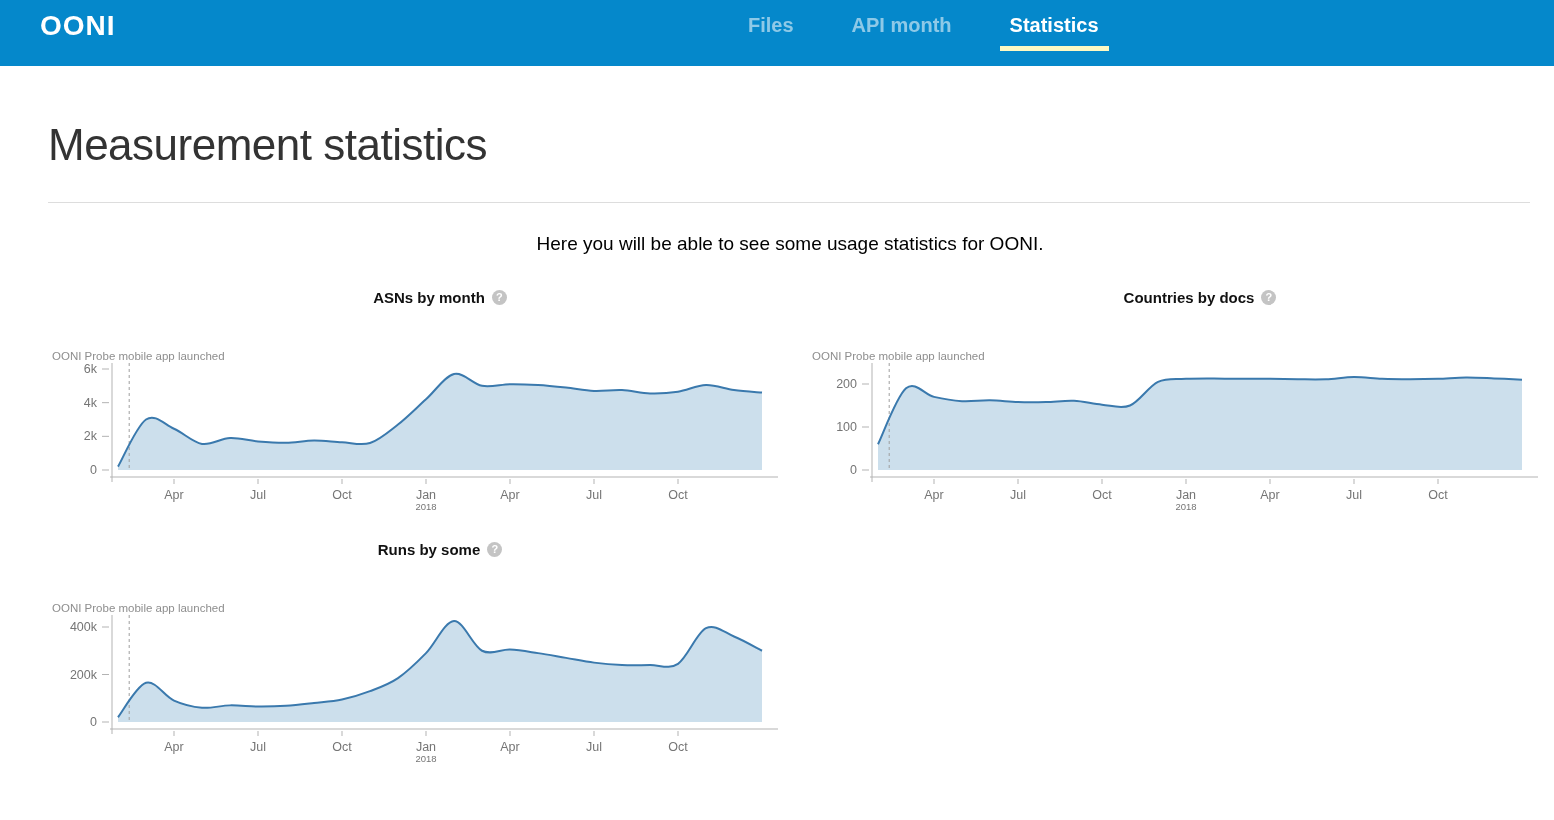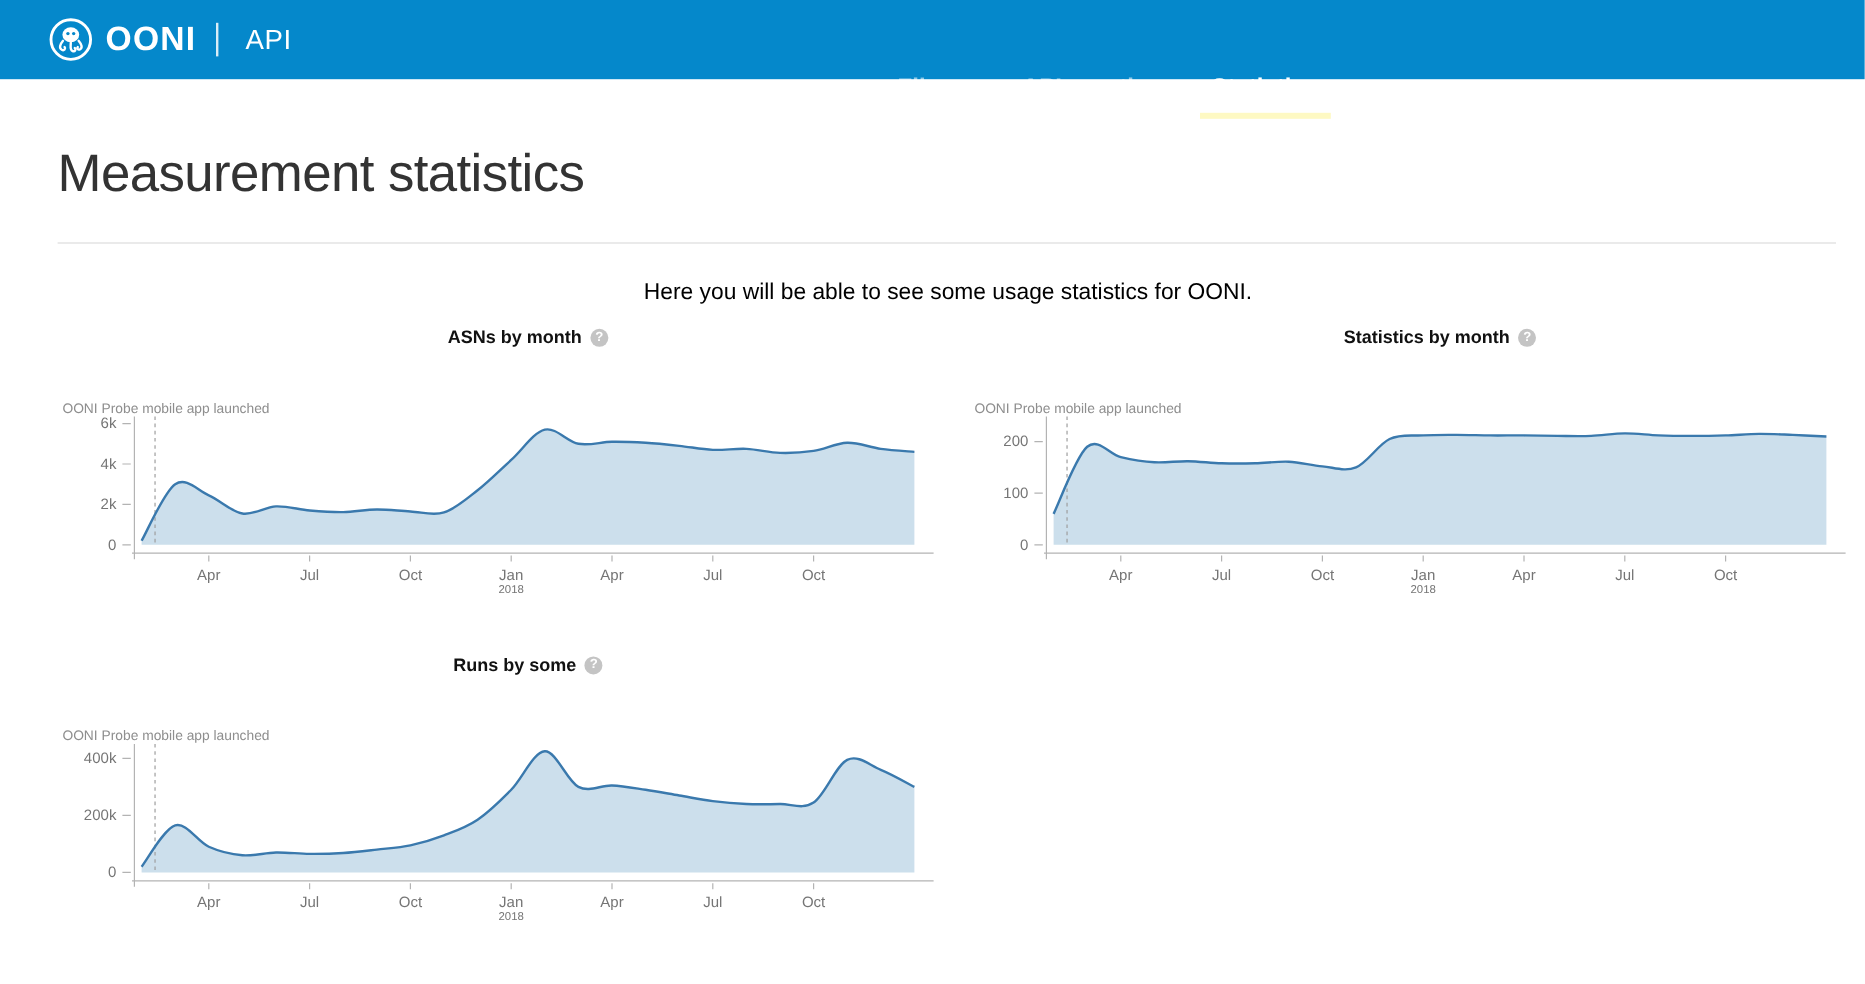--- a/index.html
+++ b/index.html
@@ -1,36 +1,36 @@
 <!DOCTYPE html>
 <html><head>
 <meta charset="utf-8">
 <style>
   * { margin:0; padding:0; box-sizing:border-box; }
   html,body { width:1554px; height:820px; overflow:hidden; background:#fff;
               font-family:"Liberation Sans", sans-serif; }
 
   
   .app-header { position:relative; height:66px; background:#0588CB; }
-  .brand { position:absolute; left:40px; top:0; height:66px; display:flex; align-items:center; gap:10px; cursor:pointer; }
+  .brand { position:absolute; left:40px; top:0; height:66px; display:flex; align-items:center; gap:10px; cursor:pointer;flex-direction:column; }
   .brand-name { color:#fff; font-size:28px; font-weight:800; letter-spacing:1px; }
   .brand-divider { width:2px; height:28px; background:rgba(255,255,255,.85); margin:0 2px 0 6px; }
   .brand-suffix { color:#fff; font-size:23px; font-weight:300; letter-spacing:.5px;margin-left:11px; }
   .main-nav { position:absolute; left:738px; top:0; display:flex; gap:38px; padding-top:14px; }
   .nav-item { font-size:20px; font-weight:700; color:rgba(255,255,255,.55); text-decoration:none;
-              padding:0 10px 9px 10px; cursor:pointer;margin-top:48px; }
+              padding:0 10px 9px 10px; cursor:pointer; }
   .nav-item.active { color:#fff; border-bottom:5px solid #fef9c3; }
 
   
   .page-title { margin:54px 0 0 48px; font-size:44px; font-weight:300; color:#333; letter-spacing:-.5px; }
   .divider { border:none; border-top:1px solid #ddd; margin:32px 24px 0 48px; }
   .intro { margin:30px 0 0 26px; font-size:19px; color:#000000;text-align:center; }
 
   
-  .charts-grid { display:grid; grid-template-columns:760px 760px; row-gap:36px; margin:16px 0 0 40px; }
+  .charts-grid { display:grid; grid-template-columns:760px 760px; row-gap:15px; margin:32px 0 0 40px; }
   .chart-block { width:760px; }
   .chart-title-row { display:flex; justify-content:center; align-items:center; gap:7px;
                      padding-left:40px; height:20px; }
   .chart-title { font-size:15px; font-weight:700; color:#111; }
   .help-icon { width:15px; height:15px; border-radius:50%; background:#c4c4c4; color:#fff;
                font-size:11px; font-weight:700; line-height:15px; text-align:center;
                display:inline-block; cursor:pointer; user-select:none; }
   .chart-svg { display:block; margin-top:37px; }
   .chart-svg text { font-family:"Liberation Sans", sans-serif; }
 </style>
@@ -102,21 +102,21 @@
             <line x1="554" x2="554" y1="135" y2="140" stroke="#b3b3b3"></line>
             <text x="554" y="155" text-anchor="middle" font-size="12.5" fill="#757575">Jul</text>
             <line x1="638" x2="638" y1="135" y2="140" stroke="#b3b3b3"></line>
             <text x="638" y="155" text-anchor="middle" font-size="12.5" fill="#757575">Oct</text>
           </g>
         </svg>
     </div>
 
     <div class="chart-block">
       <div class="chart-title-row">
-        <h2 class="chart-title">Statistics by month</h2>
+        <h2 class="chart-title">Countries by docs</h2>
         <span class="help-icon">?</span>
       </div>
       <svg class="chart-svg" width="760" height="180">
           <text x="12" y="16" font-size="11.5" fill="#8e8e8e">OONI Probe mobile app launched</text>
           <path d="M78,100.2C82.66666666666667,90.88333333333334,96.66666666666667,52.18333333333333,106,44.3C115.33333333333333,36.416666666666664,124.66666666666667,50.75000000000001,134,52.900000000000006C143.33333333333334,55.050000000000004,152.66666666666666,56.62666666666667,162,57.2C171.33333333333334,57.77333333333333,180.66666666666666,56.19666666666667,190,56.34C199.33333333333334,56.483333333333334,208.66666666666666,57.77333333333333,218,58.06C227.33333333333334,58.34666666666667,236.66666666666666,58.275000000000006,246,58.06C255.33333333333334,57.845,264.6666666666667,56.339999999999996,274,56.769999999999996C283.3333333333333,57.199999999999996,292.6666666666667,59.85166666666667,302,60.64C311.3333333333333,61.428333333333335,320.6666666666667,65.29833333333333,330,61.5C339.3333333333333,57.70166666666667,348.6666666666667,42.29333333333333,358,37.849999999999994C367.3333333333333,33.40666666666666,376.6666666666667,35.413333333333334,386,34.84C395.3333333333333,34.26666666666667,404.6666666666667,34.41,414,34.41C423.3333333333333,34.41,432.6666666666667,34.76833333333334,442,34.84C451.3333333333333,34.91166666666667,460.6666666666667,34.76833333333334,470,34.84C479.3333333333333,34.91166666666667,488.6666666666667,35.19833333333333,498,35.269999999999996C507.3333333333333,35.34166666666666,516.6666666666666,35.62833333333333,526,35.269999999999996C535.3333333333334,34.91166666666666,544.6666666666666,33.19166666666667,554,33.120000000000005C563.3333333333334,33.04833333333334,572.6666666666666,34.48166666666667,582,34.84C591.3333333333334,35.19833333333334,600.6666666666666,35.269999999999996,610,35.269999999999996C619.3333333333334,35.269999999999996,628.6666666666666,35.12666666666667,638,34.84C647.3333333333334,34.553333333333335,656.6666666666666,33.62166666666666,666,33.55C675.3333333333334,33.47833333333333,684.6666666666666,34.05166666666666,694,34.41C703.3333333333334,34.76833333333333,717.3333333333334,35.485,722,35.7L722,126L78,126Z" fill="#ccdfec" stroke="none"></path>
           <line x1="89.2" x2="89.2" y1="19" y2="126" stroke="#9e9e9e" stroke-dasharray="3,3"></line>
           <path d="M78,100.2C82.66666666666667,90.88333333333334,96.66666666666667,52.18333333333333,106,44.3C115.33333333333333,36.416666666666664,124.66666666666667,50.75000000000001,134,52.900000000000006C143.33333333333334,55.050000000000004,152.66666666666666,56.62666666666667,162,57.2C171.33333333333334,57.77333333333333,180.66666666666666,56.19666666666667,190,56.34C199.33333333333334,56.483333333333334,208.66666666666666,57.77333333333333,218,58.06C227.33333333333334,58.34666666666667,236.66666666666666,58.275000000000006,246,58.06C255.33333333333334,57.845,264.6666666666667,56.339999999999996,274,56.769999999999996C283.3333333333333,57.199999999999996,292.6666666666667,59.85166666666667,302,60.64C311.3333333333333,61.428333333333335,320.6666666666667,65.29833333333333,330,61.5C339.3333333333333,57.70166666666667,348.6666666666667,42.29333333333333,358,37.849999999999994C367.3333333333333,33.40666666666666,376.6666666666667,35.413333333333334,386,34.84C395.3333333333333,34.26666666666667,404.6666666666667,34.41,414,34.41C423.3333333333333,34.41,432.6666666666667,34.76833333333334,442,34.84C451.3333333333333,34.91166666666667,460.6666666666667,34.76833333333334,470,34.84C479.3333333333333,34.91166666666667,488.6666666666667,35.19833333333333,498,35.269999999999996C507.3333333333333,35.34166666666666,516.6666666666666,35.62833333333333,526,35.269999999999996C535.3333333333334,34.91166666666666,544.6666666666666,33.19166666666667,554,33.120000000000005C563.3333333333334,33.04833333333334,572.6666666666666,34.48166666666667,582,34.84C591.3333333333334,35.19833333333334,600.6666666666666,35.269999999999996,610,35.269999999999996C619.3333333333334,35.269999999999996,628.6666666666666,35.12666666666667,638,34.84C647.3333333333334,34.553333333333335,656.6666666666666,33.62166666666666,666,33.55C675.3333333333334,33.47833333333333,684.6666666666666,34.05166666666666,694,34.41C703.3333333333334,34.76833333333333,717.3333333333334,35.485,722,35.7" fill="none" stroke="#3a79ad" stroke-width="2"></path>
           <g>
             <line x1="72" x2="72" y1="19" y2="138" stroke="#b3b3b3"></line>
             <line x1="62" x2="69" y1="126" y2="126" stroke="#b3b3b3"></line>

